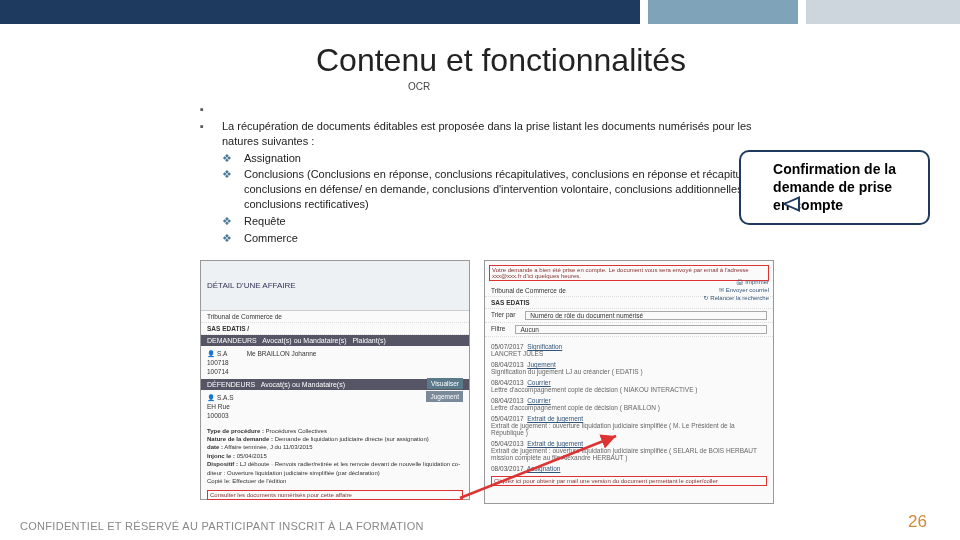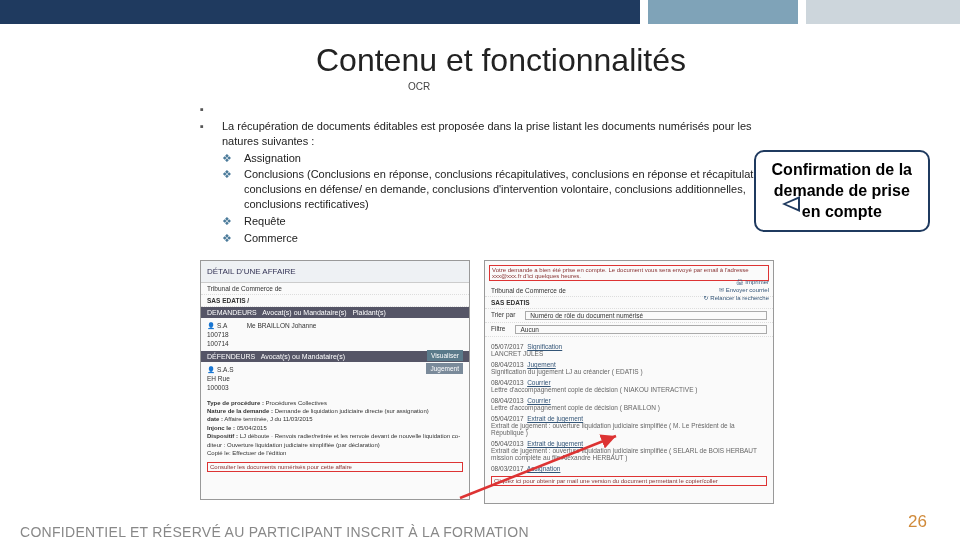--- a/index.html
+++ b/index.html
@@ -10,40 +10,40 @@
   .topbar .seg3 { background: #7fa3b8; width: 150px; }
   .topbar .seg4 { background: #fff; width: 8px; }
   .topbar .seg5 { background: #cdd6dc; flex: 1; }
   h1.title { font-size: 32px; font-weight: 400; color: #222; margin: 18px 0 0 316px; }
   .sub { font-size: 10px; color: #444; margin: 2px 16px 0 408px; }
   .content { margin: 10px 180px 0 200px; font-size: 11px; color: #222; line-height: 1.35; }
   .row { display: flex; margin-bottom: 2px; }
   .bul { width: 22px; flex-shrink: 0; color: #555; }
   .dia { color: #4a7a9a; }
   .indent { padding-left: 22px; }
-  .callout { position: absolute; right: 30px; top: 150px; border: 2.5px solid #1f3a5f; border-radius: 10px; background: #fff; padding: 8px 16px; font-size: 16px; font-weight: 700; text-align: center; line-height: 1.3; }
+  .callout { position: absolute; right: 30px; top: 150px; border: 2.5px solid #1f3a5f; border-radius: 10px; background: #fff; padding: 8px 32px; font-size: 14px; font-weight: 700; text-align: left; line-height: 1.3; }
   .callout-tail { position: absolute; right: 160px; top: 196px; width: 0; height: 0; border-top: 8px solid transparent; border-bottom: 8px solid transparent; border-right: 18px solid #1f3a5f; }
   .callout-tail::after { content: ""; position: absolute; left: 4px; top: -5px; border-top: 5px solid transparent; border-bottom: 5px solid transparent; border-right: 12px solid #fff; }
   .shots { position: absolute; left: 200px; top: 260px; display: flex; gap: 14px; }
   .shot { border: 1px solid #999; background: #fafafa; font-size: 6.5px; color: #333; position: relative; }
   .shotA { width: 270px; height: 240px; }
   .shotB { width: 290px; height: 244px; }
-  .sh-head { background: #eef1f4; padding: 6px 6px; font-size: 8px; color: #335; border-bottom: 1px solid #ccc; }
+  .sh-head { background: #eef1f4; padding: 20px 6px; font-size: 8px; color: #335; border-bottom: 1px solid #ccc; }
   .sh-row { padding: 2px 6px; border-bottom: 1px dotted #ddd; display: flex; justify-content: space-between; }
   .sh-dark { background: #556; color: #fff; padding: 2px 6px; font-size: 7px; }
   .sh-block { padding: 3px 6px; line-height: 1.4; }
   .redbox { border: 1.5px solid #d33; padding: 1px 2px; font-size: 6px; color: #833; }
   .redbox.top { margin: 4px; }
   .shotB .sh-icons { position: absolute; right: 4px; top: 18px; font-size: 6px; color: #357; text-align: right; line-height: 1.3; }
   .docline { padding: 2px 6px; }
   .docline .d { color: #555; }
   .docline .t { color: #357; text-decoration: underline; }
   .docline .s { color: #666; }
   .arrow { position: absolute; left: 456px; top: 428px; width: 170px; height: 84px; pointer-events: none; }
-  .footer { position: absolute; left: 20px; bottom: 0; font-size: 14px; color: #888; letter-spacing: 0.3px; }
+  .footer { position: absolute; left: 20px; bottom: 8px; font-size: 11px; color: #888; letter-spacing: 0.3px; }
   .pagenum { position: absolute; right: 33px; bottom: 8px; font-size: 17px; color: #d08a3a; }
 </style>
 </head>
 <body>
 
 <div class="topbar">
   <div class="seg1"></div>
     <div class="seg2"></div>
     <div class="seg3"></div>
     <div class="seg4"></div>

